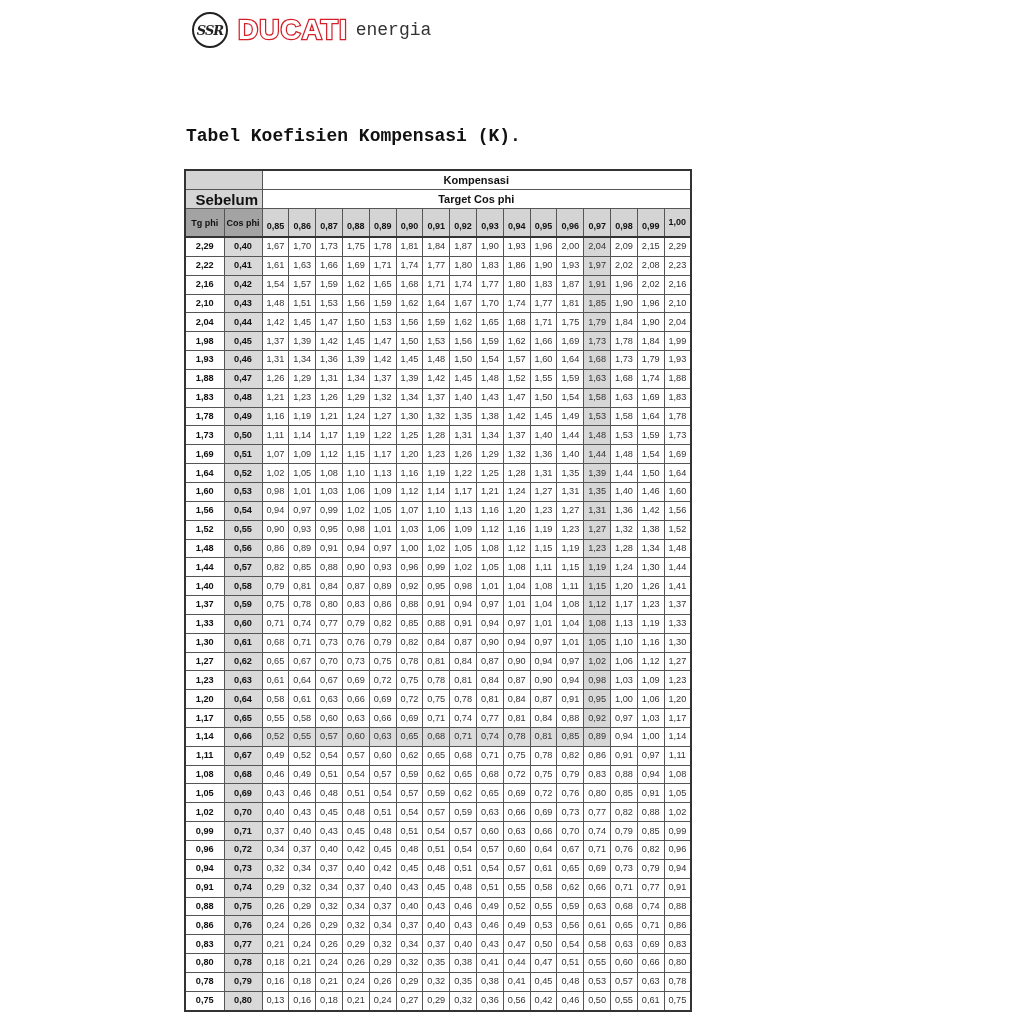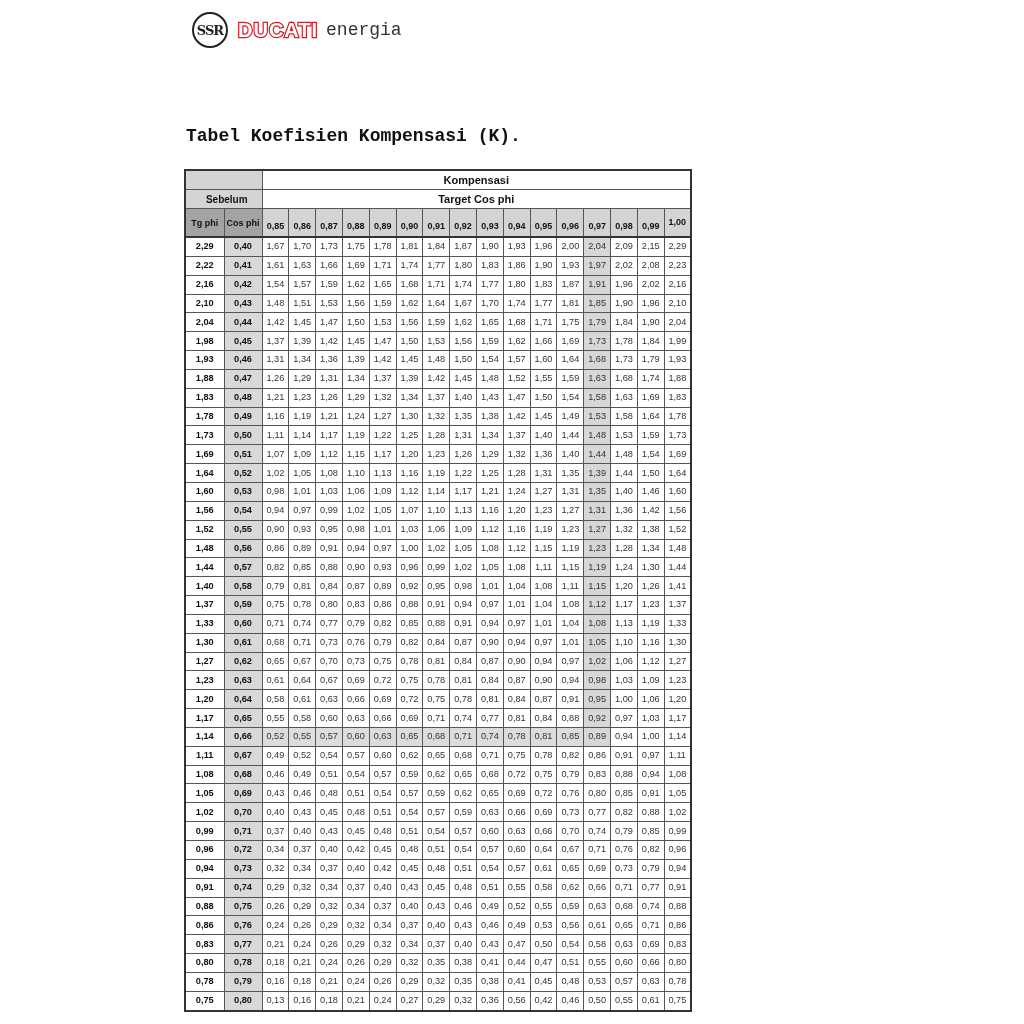--- a/index.html
+++ b/index.html
@@ -1,28 +1,28 @@
 <!DOCTYPE html>
 <html><head>
 <meta charset="utf-8">
 <style>
   html, body { margin:0; padding:0; background:#ffffff; }
   body { width:1024px; height:1024px; position:relative; overflow:hidden; font-family:"Liberation Sans", sans-serif; color:#111; }
   .logo { position:absolute; left:192px; top:12px; display:flex; align-items:center; }
-  .logo-mark { width:36px; height:36px; border:2px solid #222; border-radius:50%; display:flex; align-items:center; justify-content:center; font-family:"DejaVu Serif", serif; font-size:13px; font-weight:bold; letter-spacing:-1px; color:#222; box-sizing:border-box; }
-  .logo-brand { margin-left:10px; font-family:"Liberation Sans", sans-serif; font-weight:900; font-size:20px; color:#fff; letter-spacing:1px; -webkit-text-stroke:2.5px #d3202a; paint-order:stroke fill; text-shadow:0 0 0 #d3202a; }
+  .logo-mark { width:36px; height:36px; border:2px solid #222; border-radius:50%; display:flex; align-items:center; justify-content:center; font-family:"DejaVu Serif", serif; font-style:italic; font-size:13px; font-weight:bold; letter-spacing:-1px; color:#222; box-sizing:border-box; }
+  .logo-brand { margin-left:10px; font-family:"Liberation Sans", sans-serif; font-weight:900; font-size:28px; color:#fff; letter-spacing:1px; -webkit-text-stroke:2.5px #d3202a; paint-order:stroke fill; text-shadow:0 0 0 #d3202a; }
   .logo-sub { margin-left:8px; font-size:18px; color:#333; font-family:Liberation Mono, monospace; }
   .title { position:absolute; left:186px; top:126px; font-family:Liberation Mono, monospace; font-weight:bold; font-size:18px; color:#111; }
   table.k { position:absolute; left:184px; top:169px; width:508px; border-collapse:collapse; table-layout:fixed; font-size:9.2px; border:2px solid #333; }
   table.k td, table.k th { border:1px solid #555; text-align:center; padding:0; height:17.85px; line-height:17px; overflow:hidden; white-space:nowrap; }
   table.k th { font-weight:bold; }
   .hdr-grey { background:#d4d4d4; }
   .komp { font-size:11px; font-weight:bold; background:#fff; height:18px !important; }
   .target { font-size:11px; font-weight:bold; background:#fff; height:18px !important;margin-top:13px; }
-  .sebelum { font-size:10px; font-weight:bold; background:#d4d4d4; text-align:center; padding-left:6px !important; }
+  .sebelum { font-size:15px; font-weight:bold; background:#d4d4d4; text-align:center; padding-left:6px !important; }
   .sub-h { font-size:9px; line-height:10px !important; background:#a3a3a3; height:26px !important; vertical-align:middle; }
   .col-h { background:#d4d4d4; font-size:9px; vertical-align:bottom; padding-bottom:1px !important; height:26px !important; }
   .col-h.last { line-height:10px !important; vertical-align:middle; }
   .tg { font-weight:bold; }
   .cos { font-weight:bold; background:#d9d9d9; }
   .val { color:#333; }
   .hl-col { background:#d7d7d7; }
   .hl-row { background:#dcdcdc; }
   tr.hdr-sep td, tr.hdr-sep th { border-bottom:2px solid #333; }
 </style>

